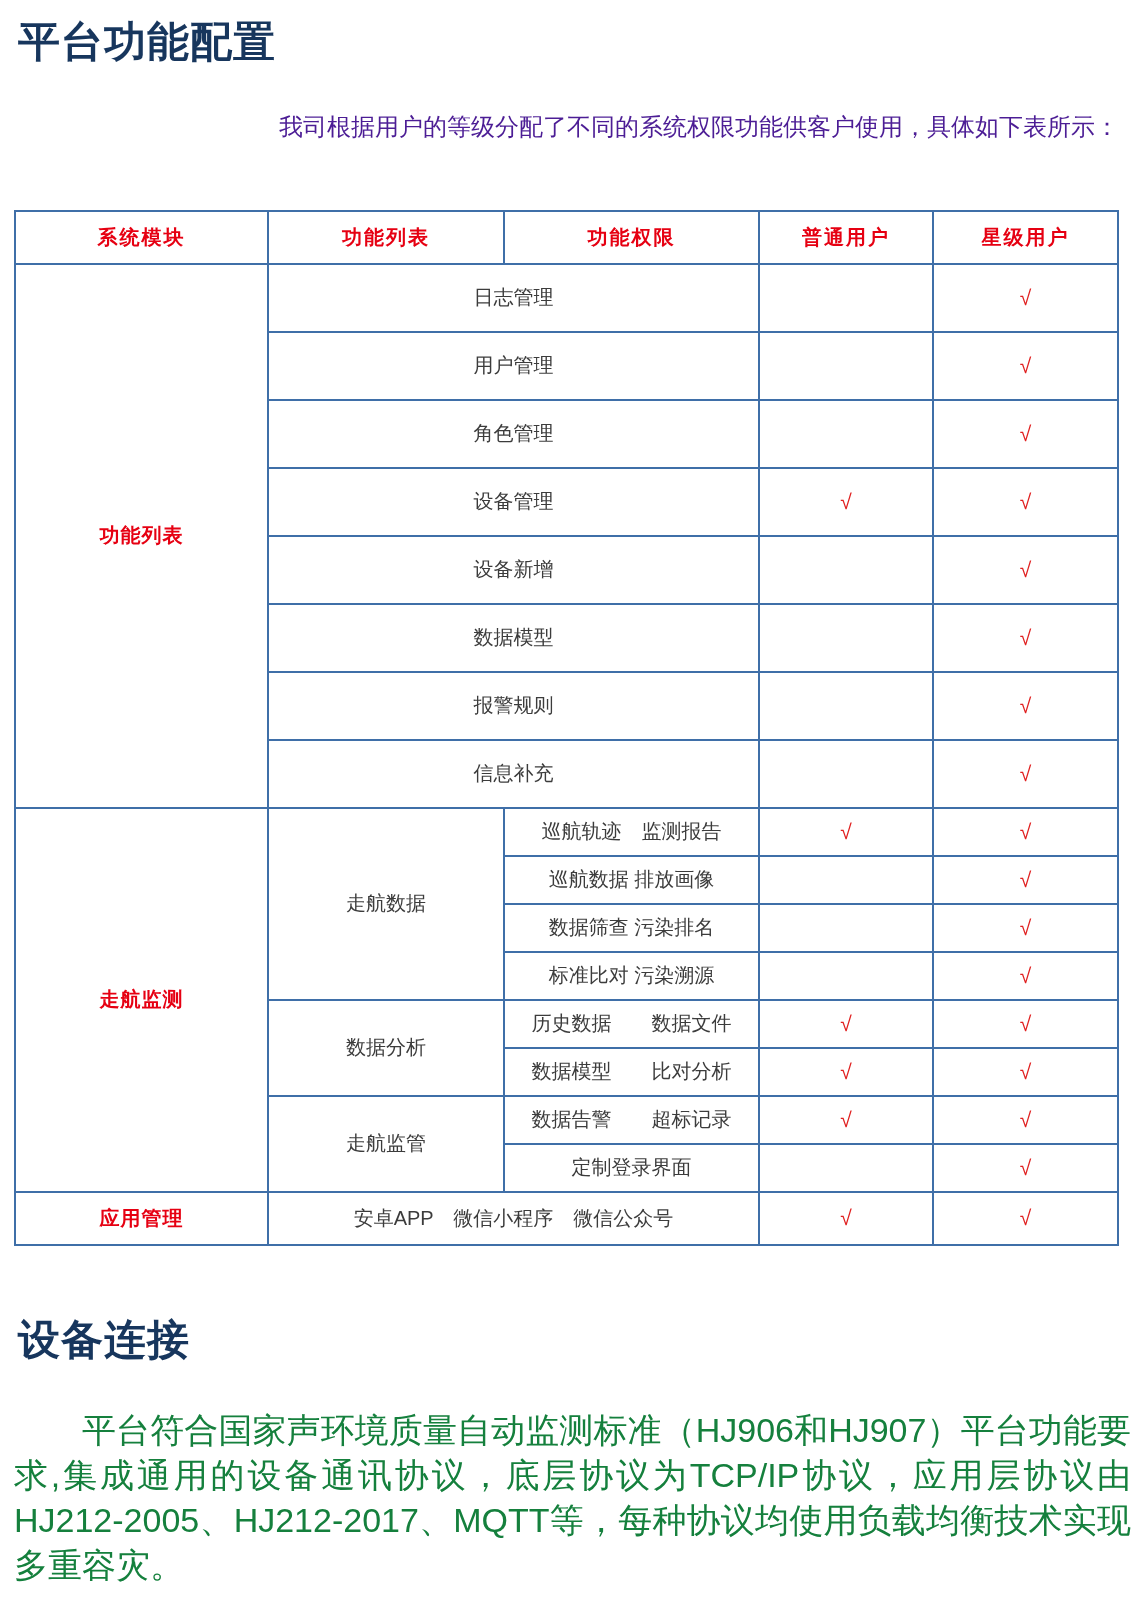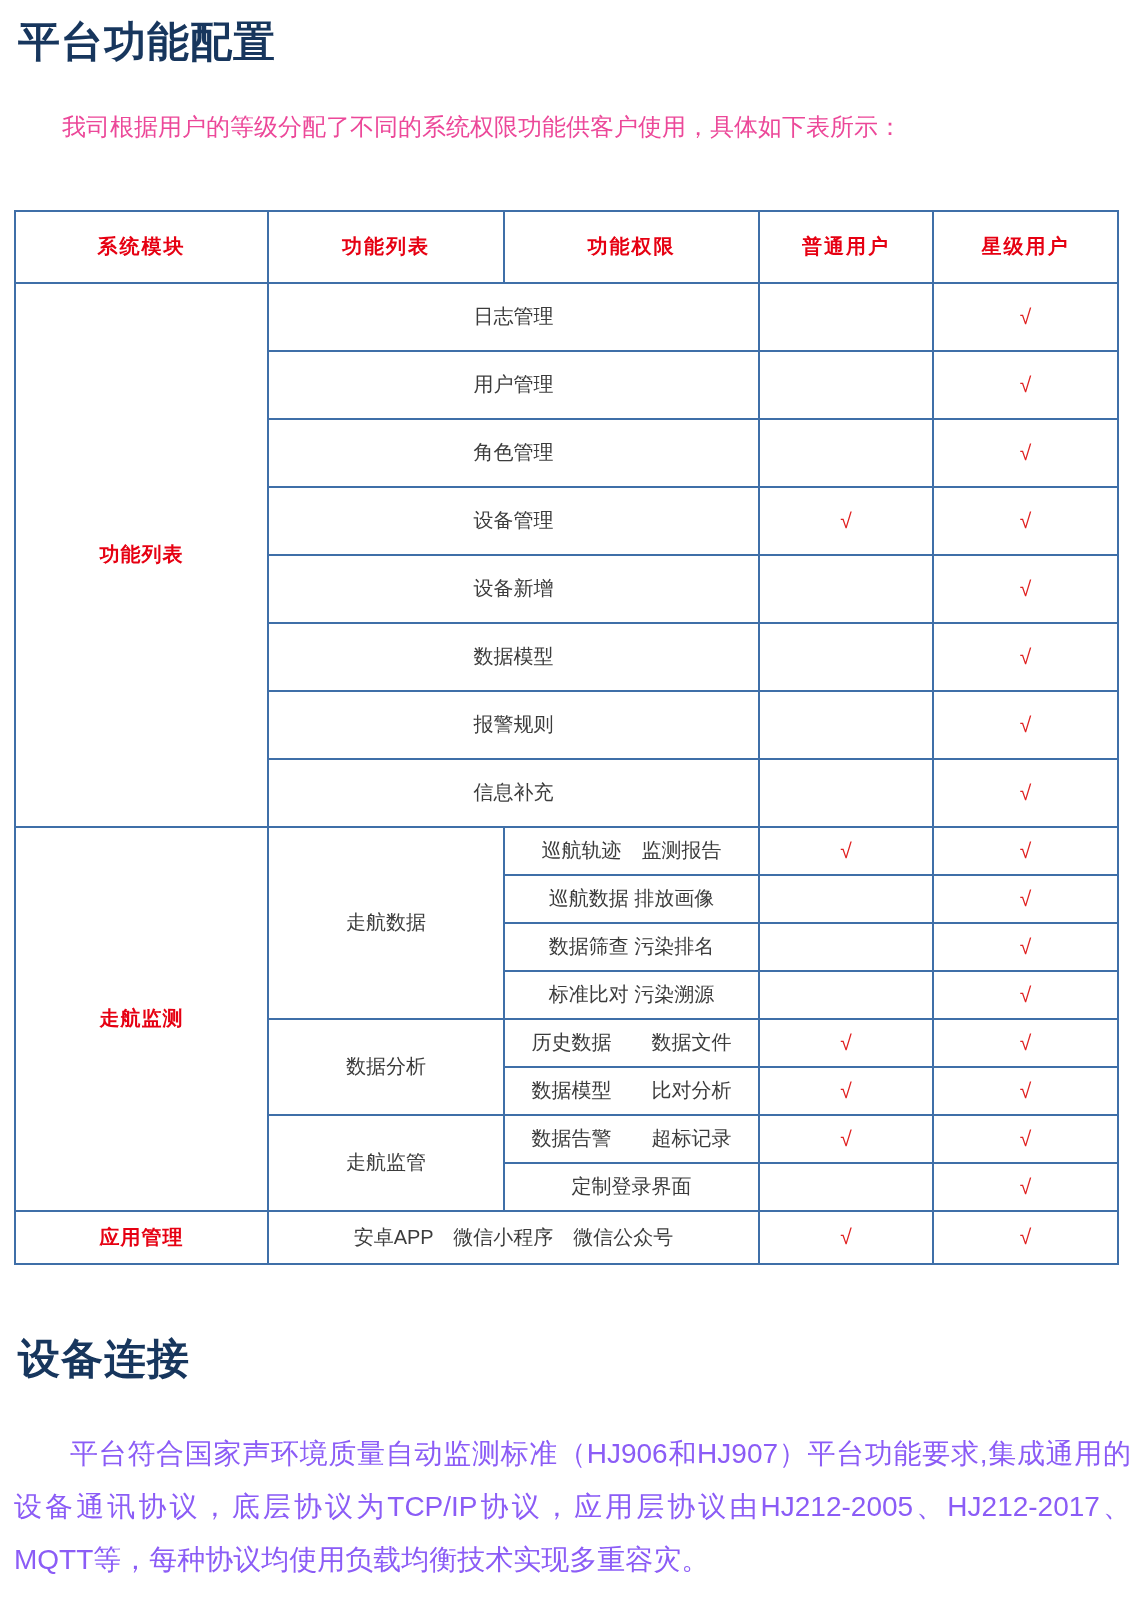--- a/index.html
+++ b/index.html
@@ -14,42 +14,43 @@
     font-size:42px;
     font-weight:bold;
     color:#17365d;
     letter-spacing:1px;
     line-height:1.15;
   }
   #title1 { padding-top:18px; }
   .intro {
     margin:44px 24px 5px 14px;
     font-size:24px;
-    color:#ec4899;
+    color:#4c1d95;
     text-indent:2em;
     line-height:1.4;
+    text-align:right;
   }
   table.perm-table {
     border-collapse:collapse;
     table-layout:fixed;
     width:1103px;
     margin:66px 0 0 14px;
   }
   col.c1 { width:253px; }
   col.c2 { width:236px; }
   col.c3 { width:255px; }
   col.c4 { width:174px; }
   col.c5 { width:185px; }
   .perm-table th, .perm-table td {
     border:2px solid #3f6fa8;
     text-align:center;
     vertical-align:middle;
   }
   .perm-table th {
-    height:72px;
+    height:53px;
     color:#e60012;
     font-size:20px;
     font-weight:bold;
     letter-spacing:2px;
   }
   .perm-table td {
     font-size:20px;
     color:#3c3c3c;
     font-weight:normal;
   }
@@ -61,23 +62,23 @@
     font-weight:bold;
     letter-spacing:1px;
   }
   td.check-cell {
     color:#e02020;
     font-size:21px;
   }
   #title2 { margin-top:70px; }
   .body-para {
     margin:0 12px 0 14px;
-    font-size:28px;
-    line-height:53px;
-    color:#8b5cf6;
+    font-size:34px;
+    line-height:45px;
+    color:#15803d;
     text-indent:2em;
     text-align:justify;
   }
   .body-para.first { margin-top:44px; }
 </style>
 </head>
 <body>
 
 <div class="page">
 

